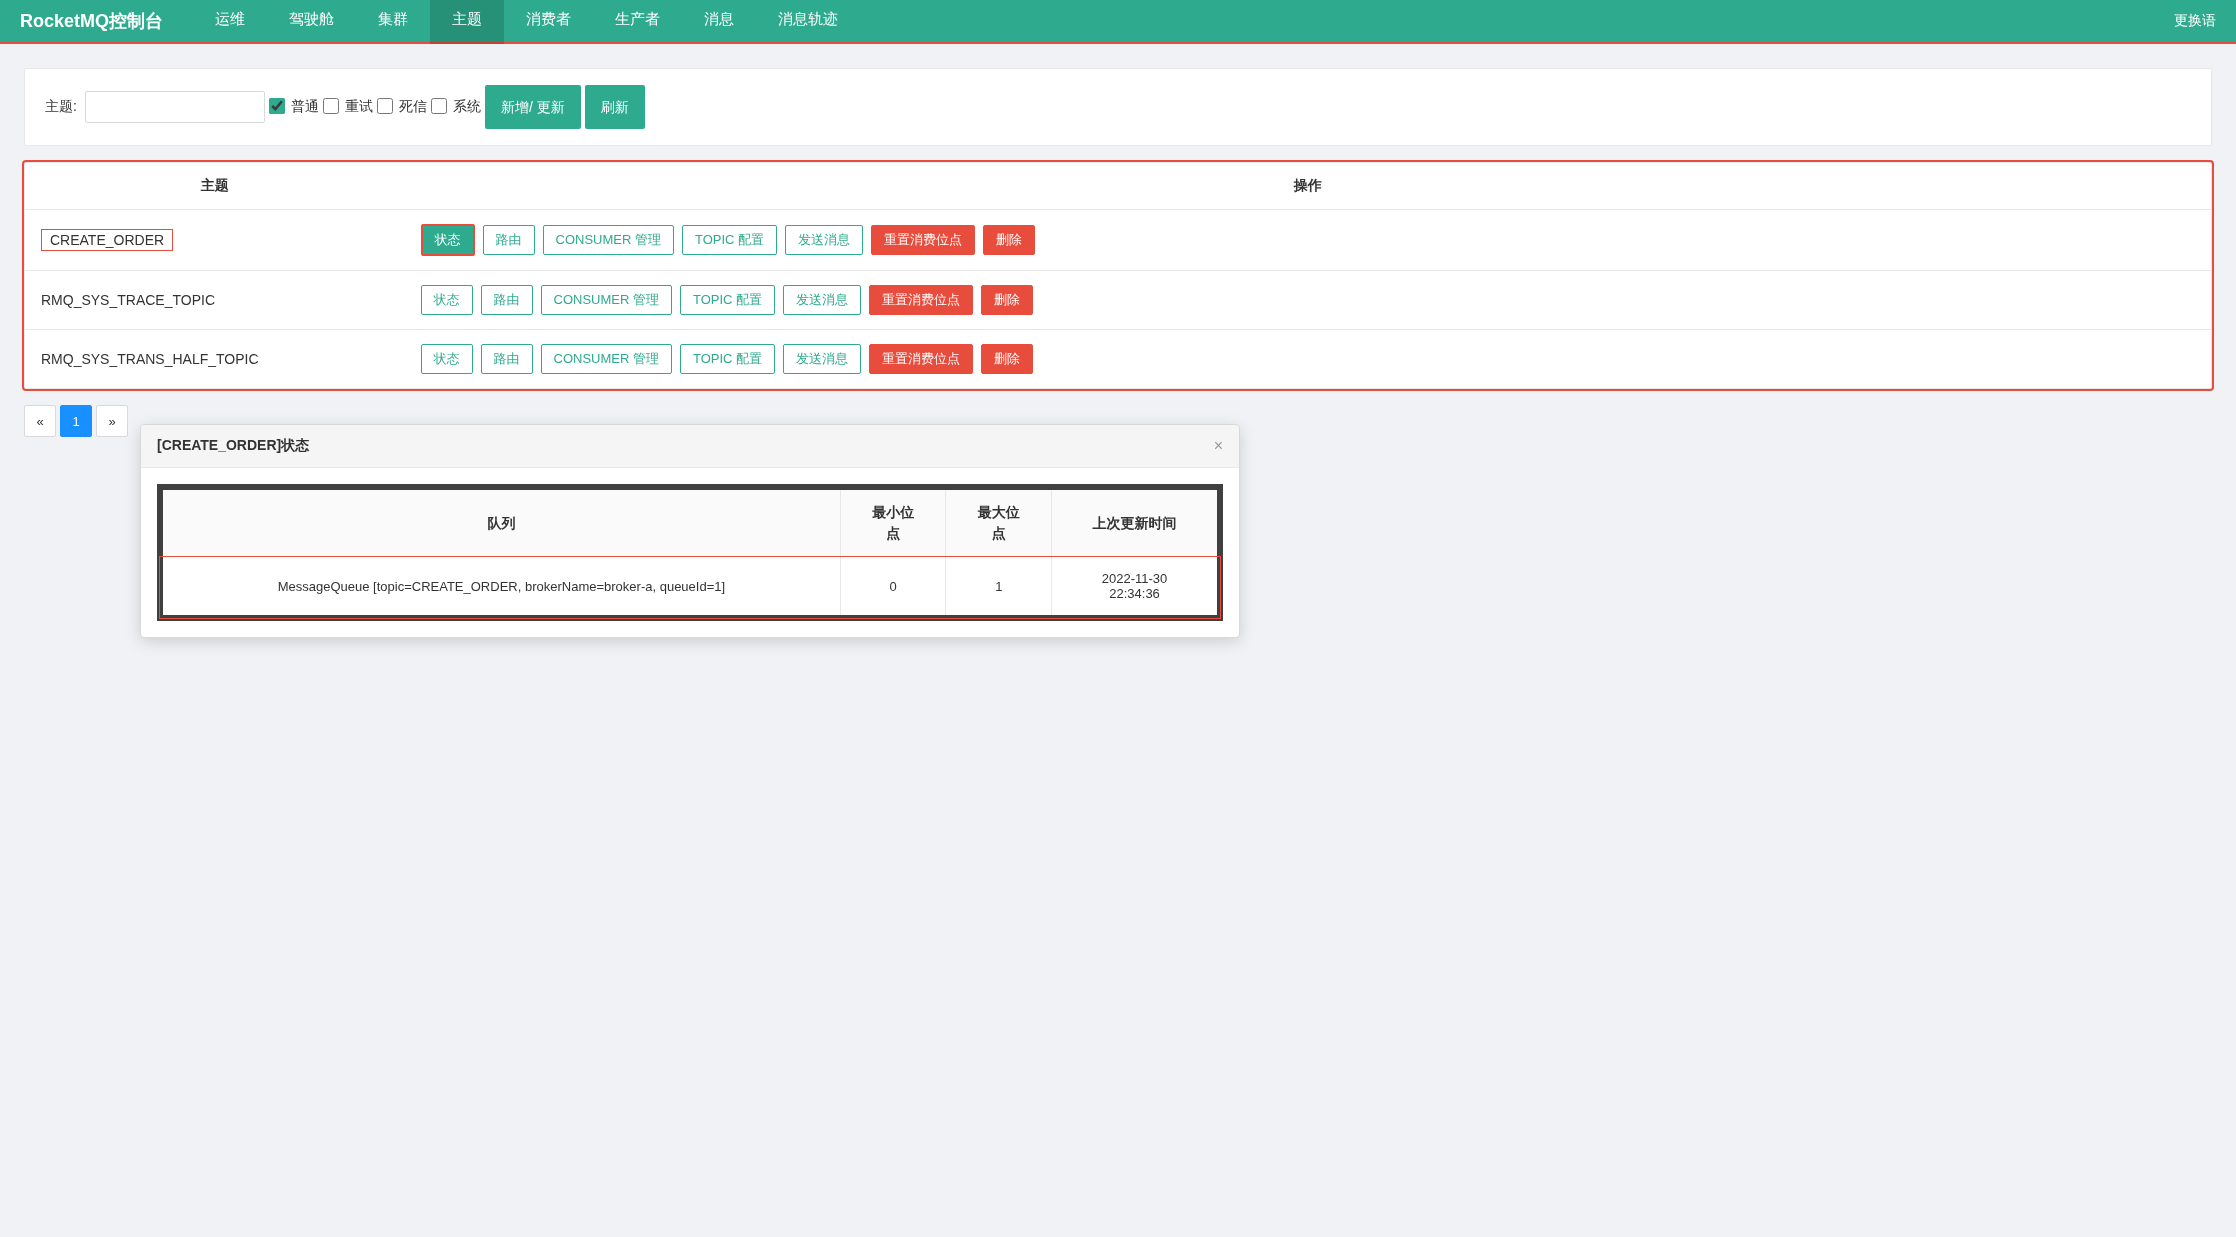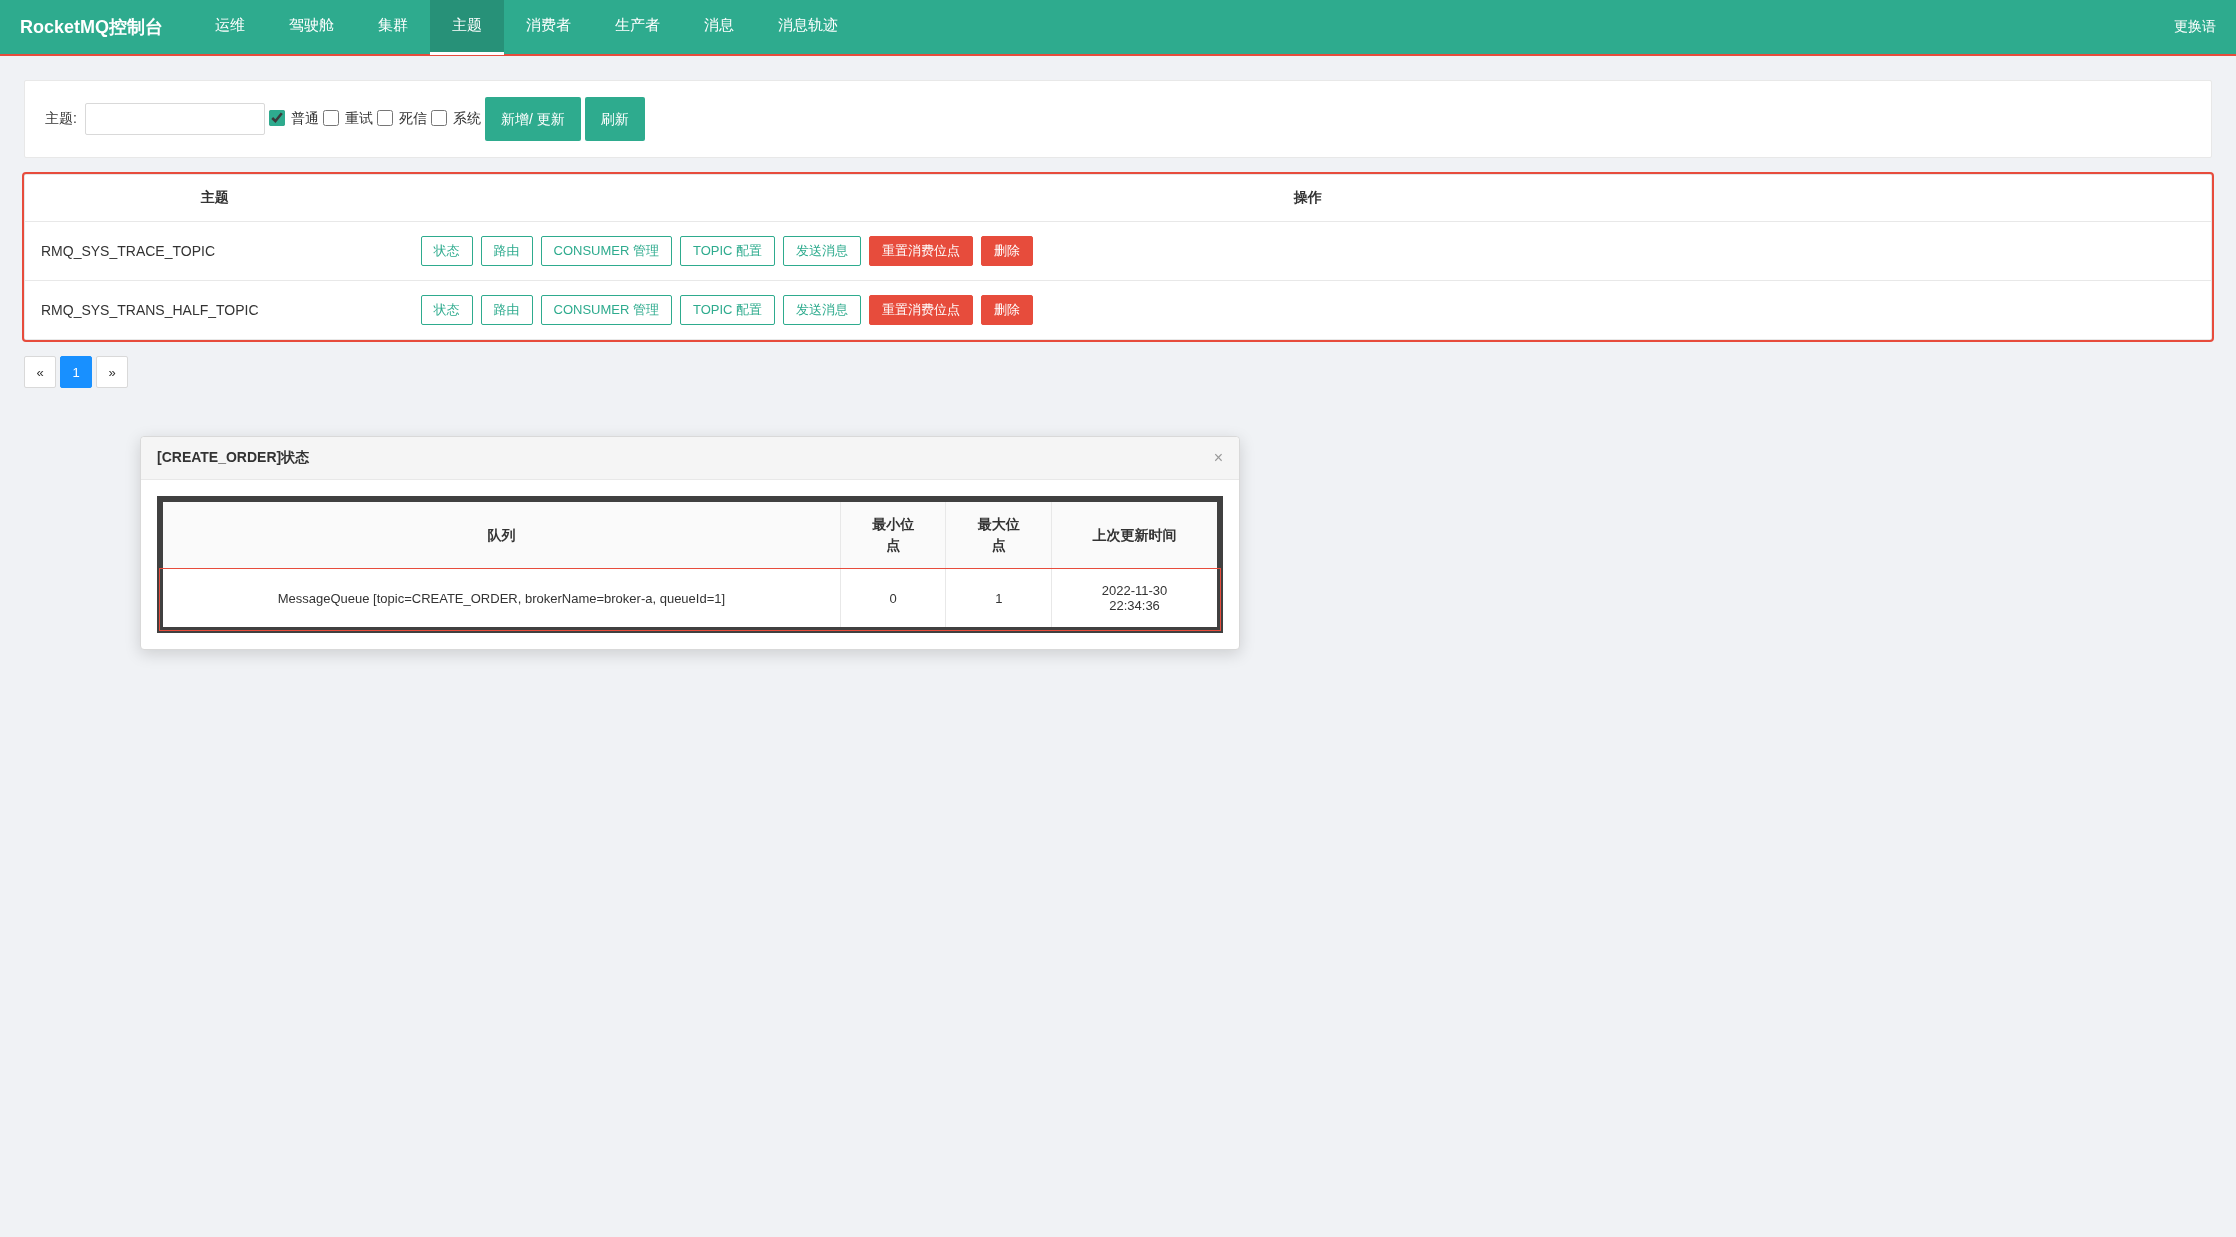--- a/index.html
+++ b/index.html
@@ -3,21 +3,21 @@
   <meta charset="utf-8">
   <style>
     * { box-sizing: border-box; margin: 0; padding: 0; }
     body { font-family: "Microsoft YaHei", "PingFang SC", Arial, sans-serif; font-size: 14px; background: #f0f2f5; }
 
     
     .navbar {
       background: #2eab8e;
       display: flex;
       align-items: center;
-      height: 56px;
+      height: 44px;
       padding: 0 20px;
       color: #fff;
       border-bottom: 2px solid #e74c3c;
     }
     .navbar-brand {
       font-size: 18px;
       font-weight: bold;
       margin-right: 30px;
       white-space: nowrap;
     }
@@ -313,20 +313,34 @@
 
   <table class="topic-table">
     <thead>
       <tr>
         <th class="topic-col">主题</th>
         <th class="action-col">操作</th>
       </tr>
     </thead>
     <tbody id="topic-tbody">
 
+    <tr>
+          <td class="topic-col"><span class="topic-name">CREATE_ORDER</span></td>
+          <td class="action-col">
+            <div class="action-buttons">
+              <button class="btn-action active-state">状态</button>
+              <button class="btn-action">路由</button>
+              <button class="btn-action">CONSUMER 管理</button>
+              <button class="btn-action">TOPIC 配置</button>
+              <button class="btn-action">发送消息</button>
+              <button class="btn-action-red">重置消费位点</button>
+              <button class="btn-action-red">删除</button>
+            </div>
+          </td>
+        </tr>
         <tr>
           <td class="topic-col"><span class="topic-name no-border">RMQ_SYS_TRACE_TOPIC</span></td>
           <td class="action-col">
             <div class="action-buttons">
               <button class="btn-action">状态</button>
               <button class="btn-action">路由</button>
               <button class="btn-action">CONSUMER 管理</button>
               <button class="btn-action">TOPIC 配置</button>
               <button class="btn-action">发送消息</button>
               <button class="btn-action-red">重置消费位点</button>

